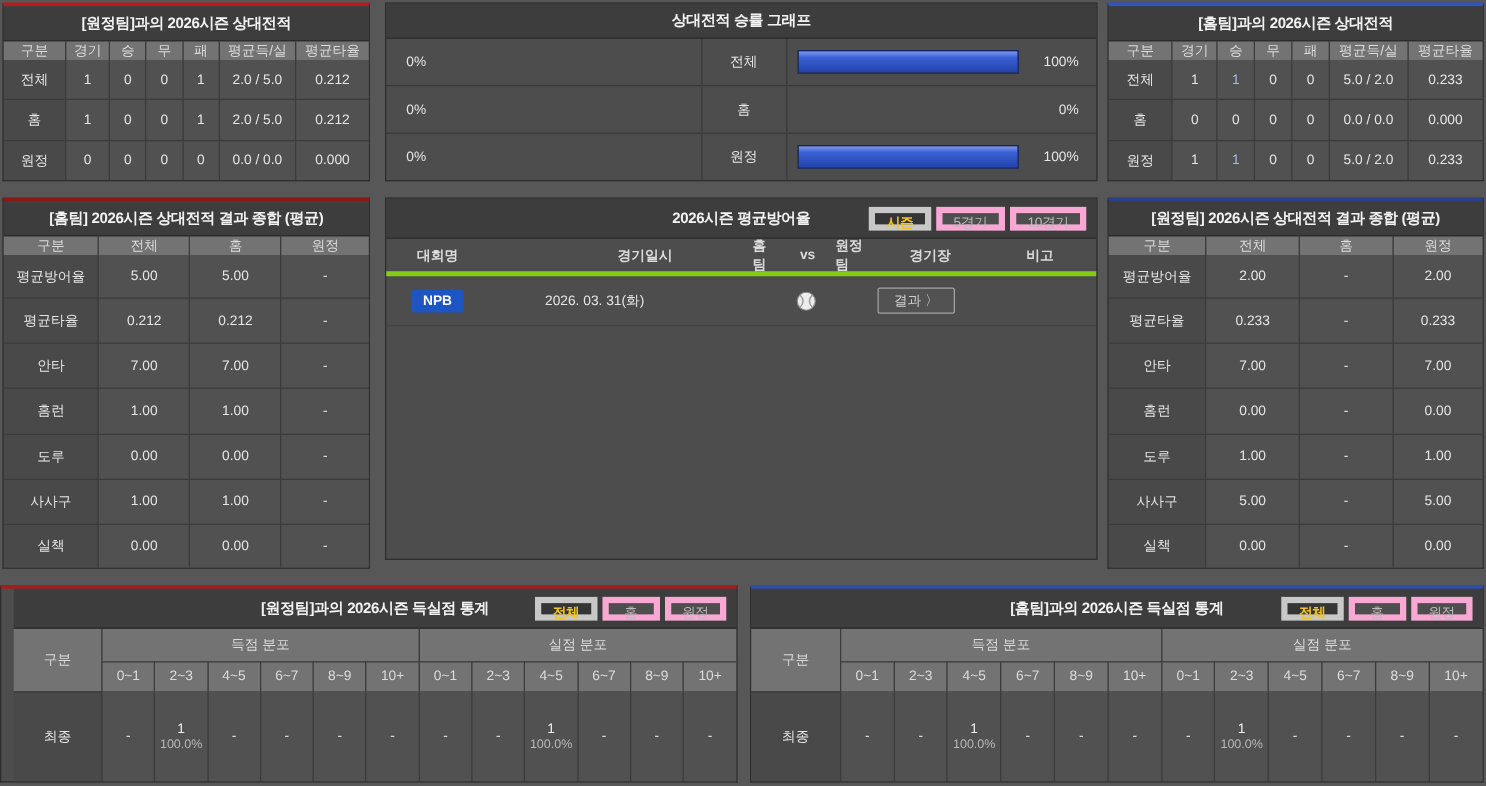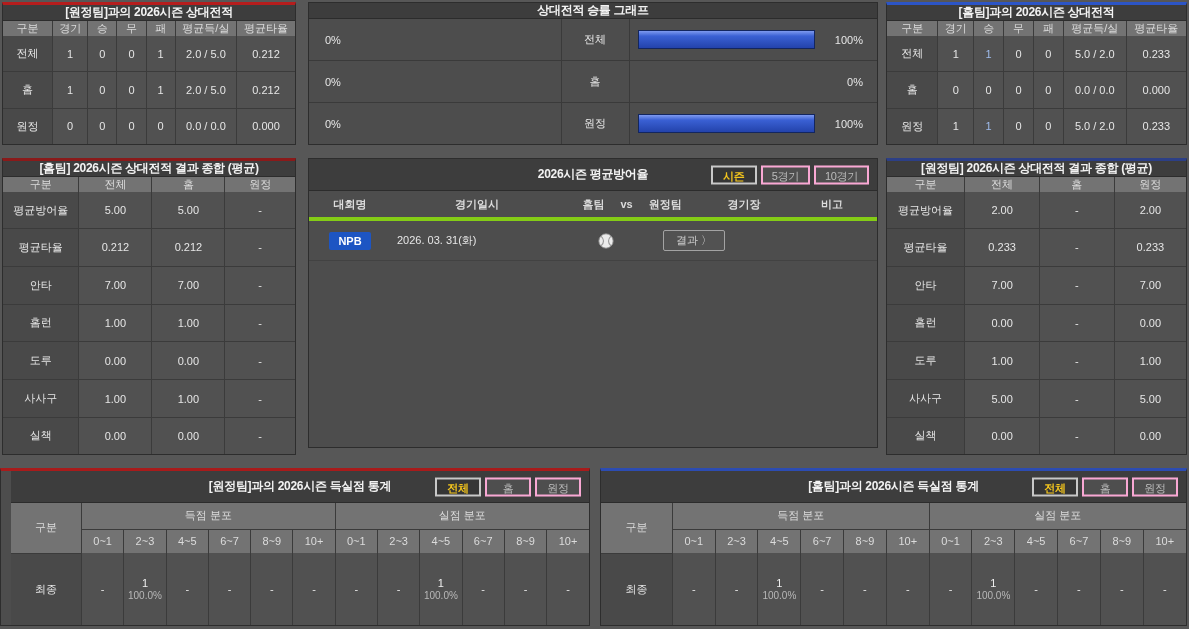--- a/index.html
+++ b/index.html
@@ -17,21 +17,21 @@
 
   .panel { background:#4d4d4d; border:1px solid #2d2d2d; height:100%; display:flex; flex-direction:column; }
   .bt-red-bright { border-top:3px solid #b51d1d; }
   .bt-red-dark   { border-top:3px solid #8a1a1a; }
   .bt-red-mid    { border-top:3px solid #a81b1b; }
   .bt-blue-bright{ border-top:3px solid #2c55c6; }
   .bt-blue-dark  { border-top:3px solid #2c3f86; }
   .bt-blue-mid   { border-top:3px solid #2c4cb2; }
 
   .title-bar {
-    position:relative; height:16px; flex:none;
+    position:relative; height:28px; flex:none;
     background:#3d3d3d; border-bottom:1px solid #2c2c2c;
     display:flex; align-items:center; justify-content:center;
     font-size:12px; font-weight:bold; color:#f2f2f2; letter-spacing:-0.3px;
   }
   .title-bar.tall { height:32px; }
 
   table { width:100%; border-collapse:collapse; table-layout:fixed; flex:1; }
   th,td { border:1px solid #3b3b3b; text-align:center; vertical-align:middle;
           font-size:11px; font-weight:normal; color:#e6e6e6; }
   thead th { background:#737373; color:#dcdcdc; }
@@ -55,29 +55,29 @@
   .g-right-pct { width:54px; flex:none; justify-content:flex-end; padding-right:14px; }
   .g-fill {
     height:19px; border:1px solid #13265f;
     background:linear-gradient(to bottom,#7e9af0 0%,#3a60d4 30%,#2343ab 100%);
   }
 
   
   .tabs { position:absolute; right:8px; top:50%; transform:translateY(-50%); display:flex; gap:4px; }
   .tab {
     min-width:46px; height:19px; line-height:17px; padding:0 9px;
-    border:2px solid #f9a8d4; background:#4e4e4e; color:#bcbcbc;
+    border:5px solid #f9a8d4; background:#4e4e4e; color:#bcbcbc;
     font-size:11px; font-weight:normal; text-align:center; cursor:pointer;
   }
   .tab.active { background:#353535; border-color:#c8c8c8; color:#f2c41d; font-weight:bold; }
   .season-head { display:flex; flex:none; height:30px; align-items:center;
     border-bottom:4px solid #84cc16; font-weight:bold; color:#dcdcdc; }
   .season-row  { display:flex; flex:none; height:40px; align-items:center; border-bottom:1px solid #424242; }
   .col-league { width:82px; flex:none; text-align:center; }
-  .col-date   { width:172px; flex:none; text-align:left; padding-left:6px; }
+  .col-date   { width:172px; flex:none; text-align:left; padding-left:6px;margin-left:39px; }
   .col-match  { flex:1; display:flex; align-items:center; justify-content:center; gap:16px; }
   .col-venue  { width:86px; flex:none; display:flex; justify-content:center; }
   .col-note   { width:90px; flex:none; display:flex; justify-content:center; }
   .season-head .col-date { text-align:center; padding-left:0; }
   .league-badge { display:inline-block; background:#1d55c3; color:#fff; font-weight:bold;
     padding:3px 9px; border-radius:2px; font-size:11px; }
   .score { display:flex; gap:7px; font-weight:bold; }
   .winner { color:#f2c41d; font-weight:bold; }
   .result-btn { border:1px solid #a3a3a3; border-radius:2px; background:#525252;
     color:#cfcfcf; font-size:11px; padding:2px 12px; cursor:pointer; }

